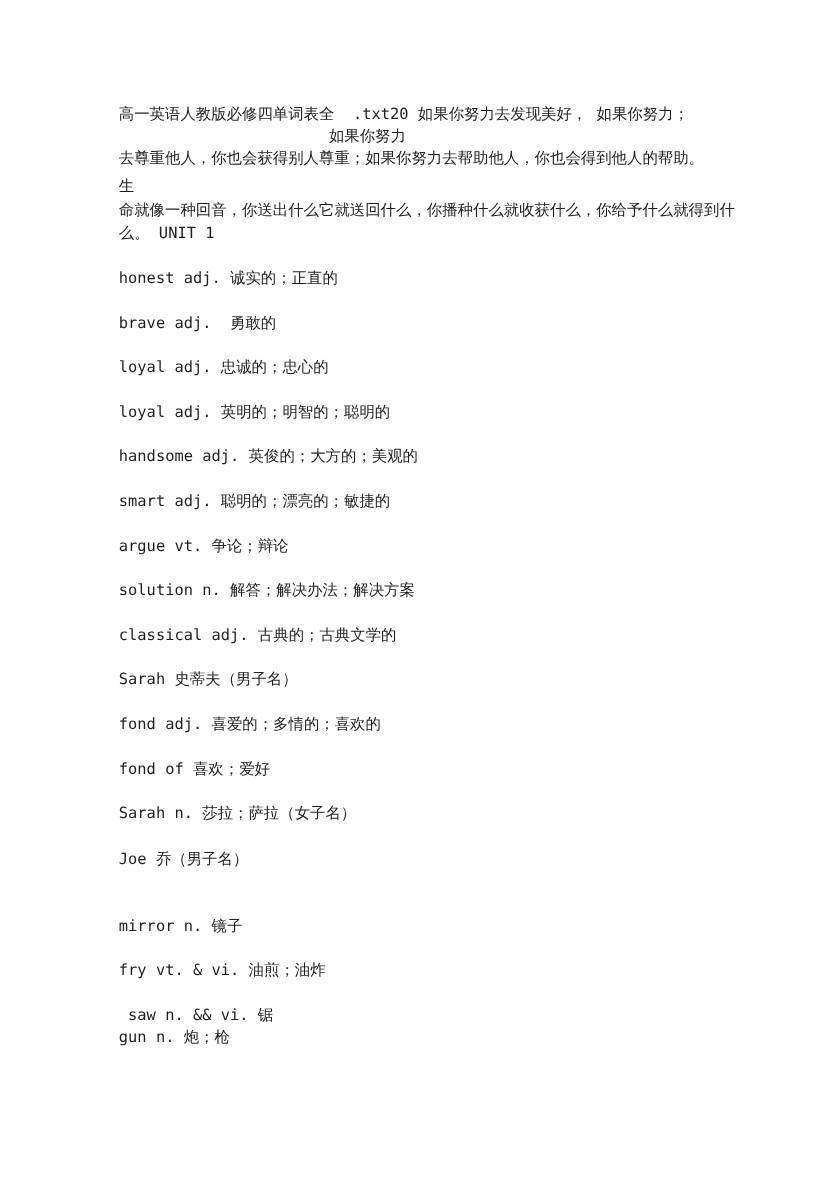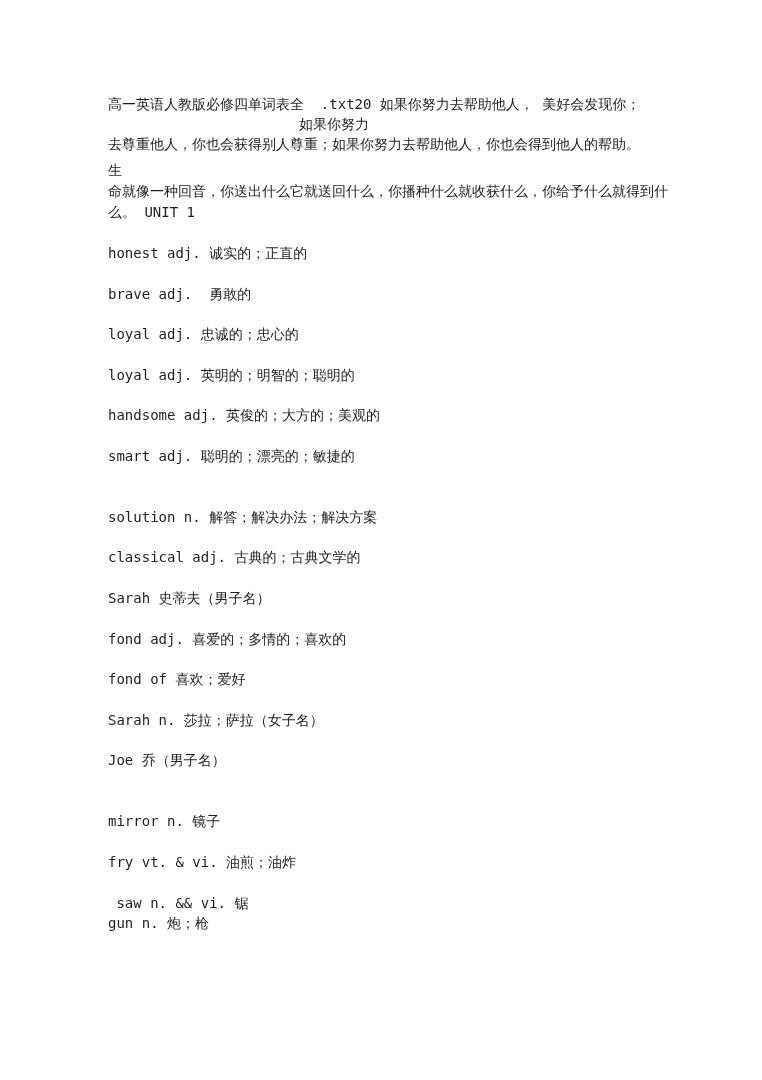--- a/index.html
+++ b/index.html
@@ -43,21 +43,21 @@
     min-height: 20.3px;
   }
 </style>
 </head>
 <body>
 
 <div class="page">
   <div class="content">
 
     <div class="doc-header">
-      <div class="line">高一英语人教版必修四单词表全  .txt20 如果你努力去帮助他人， 美好会发现你；</div>
+      <div class="line">高一英语人教版必修四单词表全  .txt20 如果你努力去发现美好， 如果你努力；</div>
       <div class="line line-indent">如果你努力</div>
       <div class="line">去尊重他人，你也会获得别人尊重；如果你努力去帮助他人，你也会得到他人的帮助。</div>
     </div>
 
     <div class="intro">
       <div class="line">生</div>
       <div class="line">命就像一种回音，你送出什么它就送回什么，你播种什么就收获什么，你给予什么就得到什</div>
       <div class="line">么。 UNIT 1</div>
     </div>
 
@@ -67,20 +67,21 @@
         <div class="line">brave adj.  勇敢的</div>
         <div class="line"></div>
         <div class="line">loyal adj. 忠诚的；忠心的</div>
         <div class="line"></div>
         <div class="line">loyal adj. 英明的；明智的；聪明的</div>
         <div class="line"></div>
         <div class="line">handsome adj. 英俊的；大方的；美观的</div>
         <div class="line"></div>
         <div class="line">smart adj. 聪明的；漂亮的；敏捷的</div>
         <div class="line"></div>
+        <div class="line">argue vt. 争论；辩论</div>
         <div class="line"></div>
         <div class="line">solution n. 解答；解决办法；解决方案</div>
         <div class="line"></div>
         <div class="line">classical adj. 古典的；古典文学的</div>
         <div class="line"></div>
         <div class="line">Sarah 史蒂夫（男子名）</div>
         <div class="line"></div>
         <div class="line">fond adj. 喜爱的；多情的；喜欢的</div>
         <div class="line"></div>
         <div class="line">fond of 喜欢；爱好</div>

